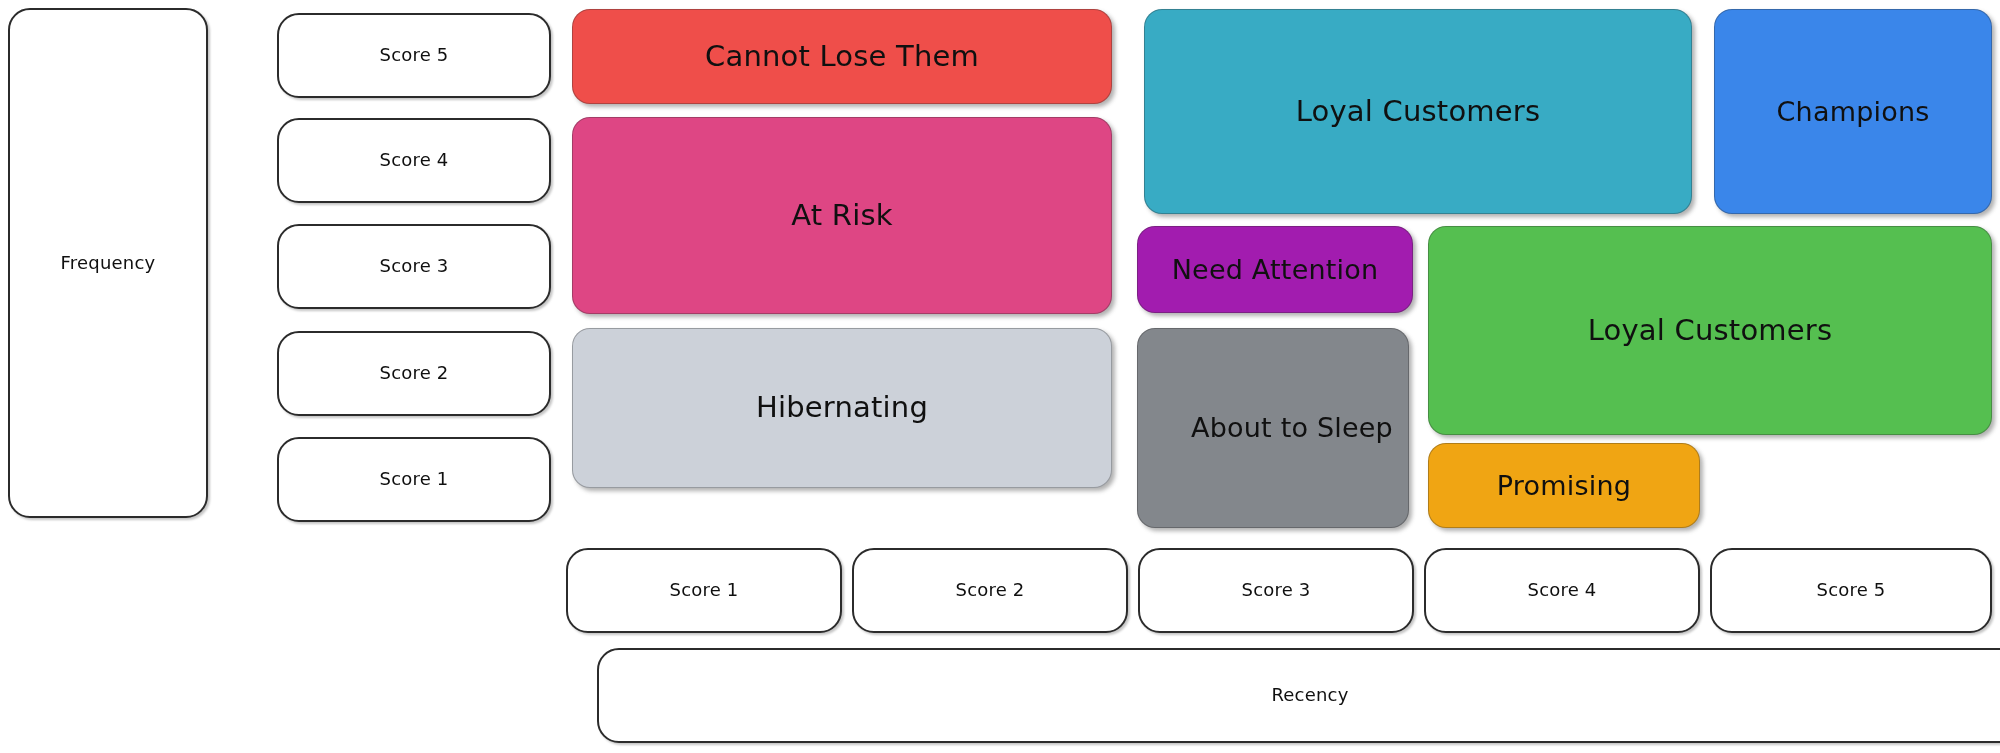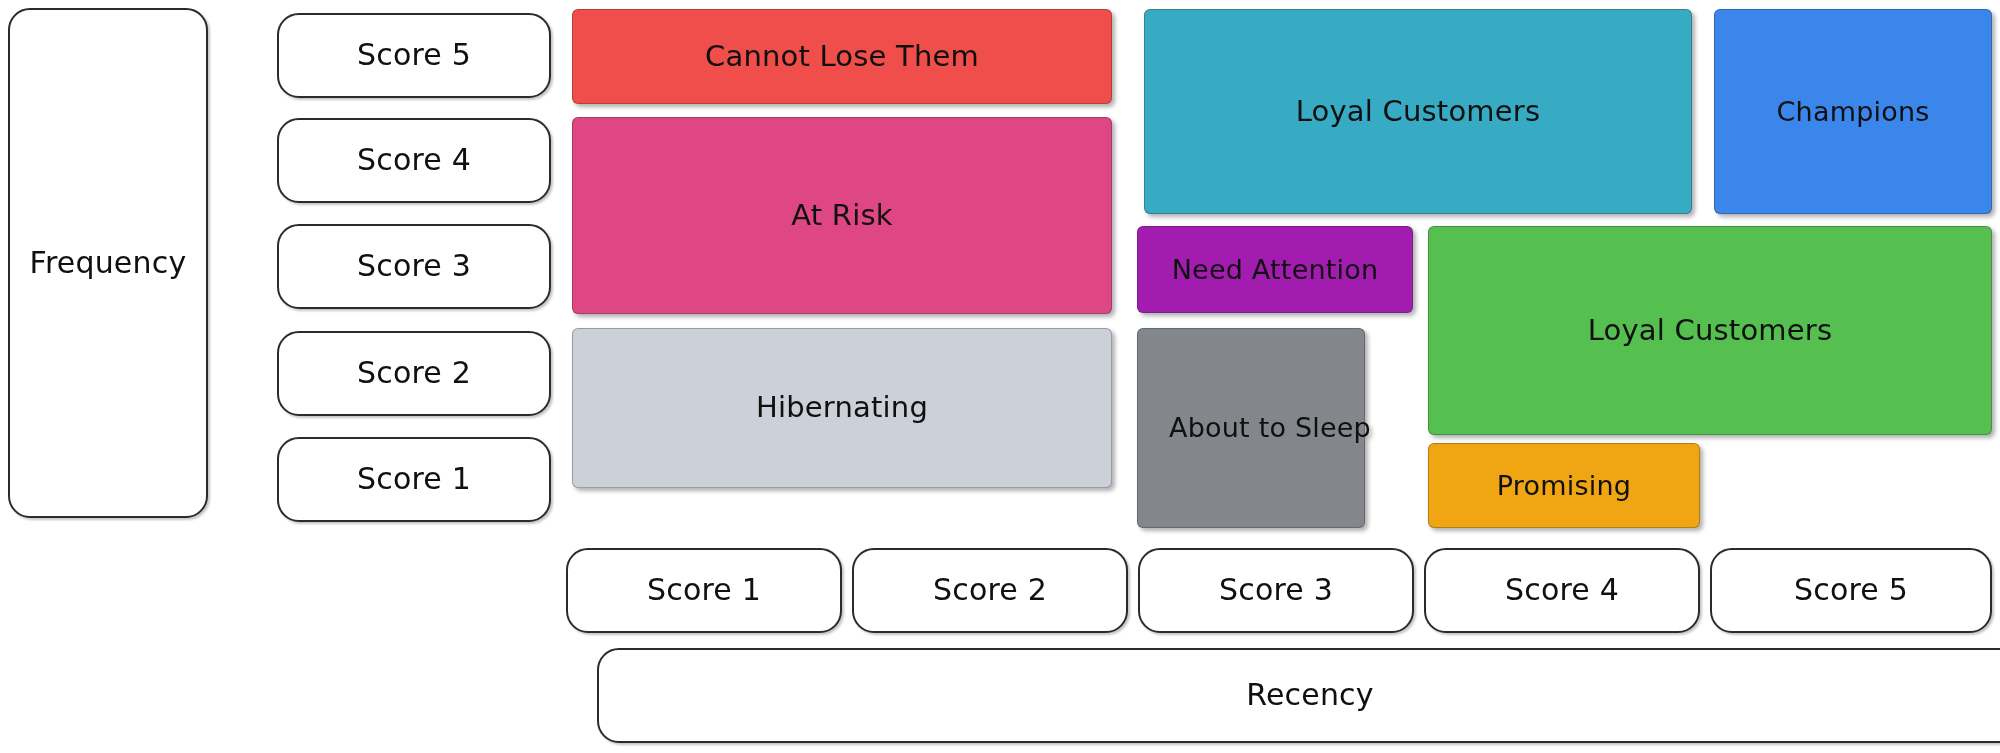--- a/index.html
+++ b/index.html
@@ -24,21 +24,21 @@
     background: #ffffff;
   }
 
   
   .box {
     position: absolute;
     display: flex;
     align-items: center;
     justify-content: center;
     text-align: center;
-    border-radius: 6px;
+    border-radius: 18px;
     color: #101010;
     font-family: "DejaVu Sans", sans-serif;
     font-weight: 400;
     line-height: 1.15;
     letter-spacing: 0.2px;
     padding: 2px 10px;
     filter: drop-shadow(3px 3px 2px rgba(60,60,60,0.40));
   }
 
   
@@ -53,21 +53,21 @@
   .box.seg {
     border: 1.5px solid rgba(40,40,40,0.32);
   }
 
   .box-label {
     display: block;
     white-space: nowrap;
   }
 
   
-  .fs-axis   { font-size: 30px; }
+  .fs-axis   { font-size: 18px; }
   .fs-big    { font-size: 29px; }
   .fs-med    { font-size: 27px; }
 </style>
 </head>
 <body>
 
 <div id="matrix-root">
 
   <div class="box axis fs-axis" style="left:8px; top:8px; width:200px; height:510px;">
     <span class="box-label">Frequency</span>
@@ -110,21 +110,21 @@
   </div>
 
   <div class="box seg fs-big" style="left:1428px; top:226px; width:564px; height:209px; background:#55bf50;">
     <span class="box-label">Loyal Customers</span>
   </div>
 
   <div class="box seg fs-big" style="left:572px; top:328px; width:540px; height:160px; background:#ccd1d9;">
     <span class="box-label">Hibernating</span>
   </div>
 
-  <div class="box seg fs-med" style="left:1137px; top:328px; width:228px; height:200px; background:#83878c;padding-left:48px;">
+  <div class="box seg fs-med" style="left:1137px; top:328px; width:272px; height:200px; background:#83878c;padding-left:48px;">
     <span class="box-label">About to Sleep</span>
   </div>
 
   <div class="box seg fs-med" style="left:1428px; top:443px; width:272px; height:85px; background:#f0a513;align-items:center;">
     <span class="box-label">Promising</span>
   </div>
 
 
   <div class="box axis fs-axis" style="left:566px; top:548px; width:276px; height:85px;">
     <span class="box-label">Score 1</span>

